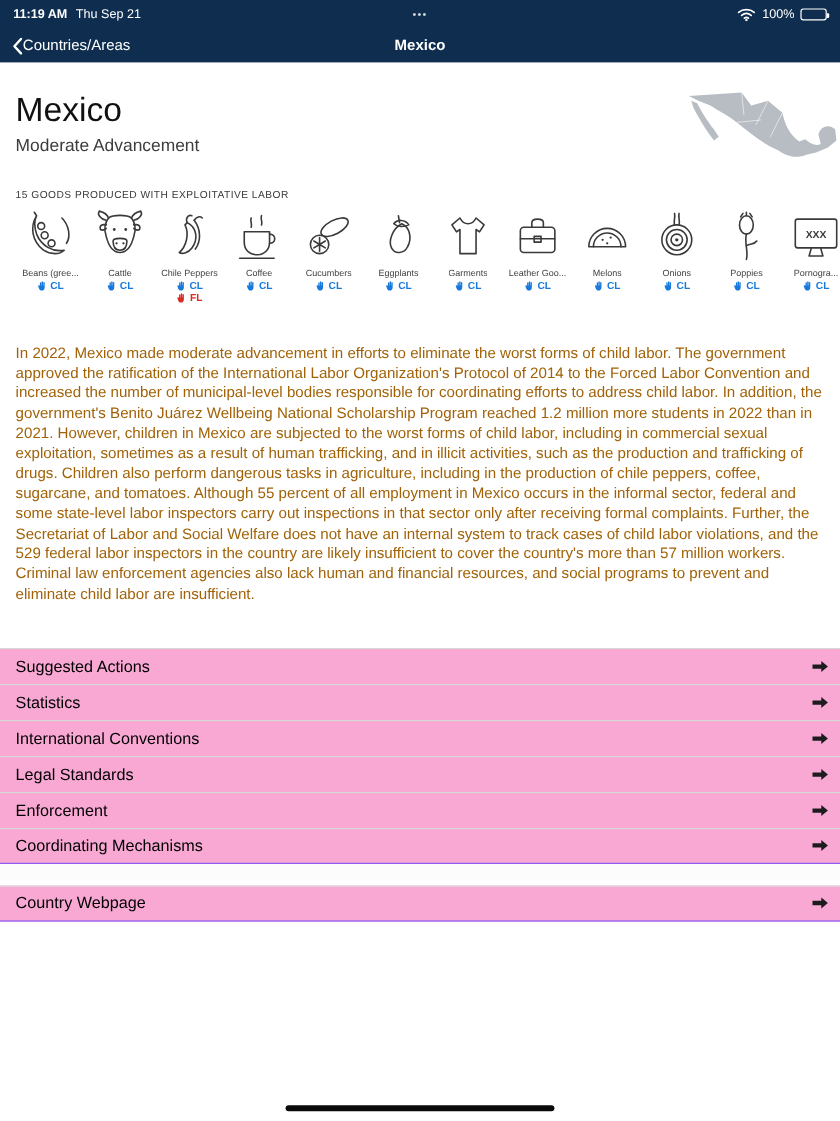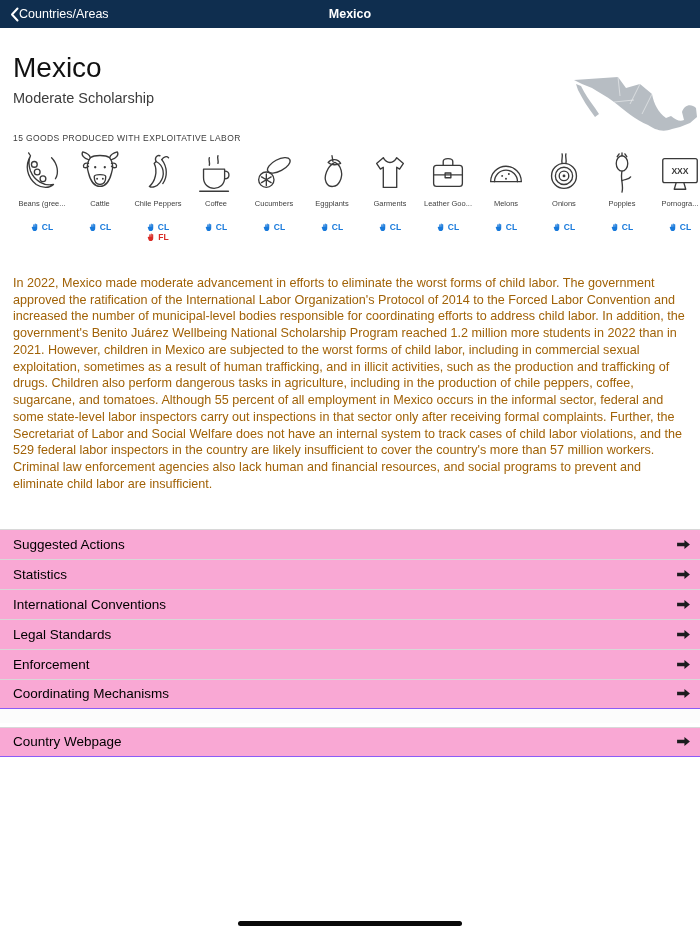--- a/index.html
+++ b/index.html
@@ -30,21 +30,21 @@
   .subtitle{font-size:14.5px;color:#3c3c3c;margin-top:6px}
 
   .goods-heading{padding:0 13px;margin-top:27px;font-size:8.5px;letter-spacing:.4px;color:#3a3a3a}
   .goods-row{margin-top:7px;padding-left:13px;display:flex;overflow:hidden;width:700px}
   .good{flex:0 0 58px;width:58px;display:flex;flex-direction:column;align-items:center;cursor:pointer}
   .gicon{width:46px;height:46px}
   .gicon *{stroke:#3a3a3a;stroke-width:1.4;fill:none;stroke-linecap:round;stroke-linejoin:round}
   .gicon .dot{fill:#3a3a3a;stroke:none}
   .gicon text{stroke:none;fill:#3a3a3a;font-weight:bold;font-family:"Liberation Sans",sans-serif}
   .good-label{margin-top:3px;font-size:7.5px;color:#3f3f3f;white-space:nowrap;max-width:58px;overflow:hidden}
-  .badges{display:flex;flex-direction:column;align-items:center;margin-top:14px}
+  .badges{display:flex;flex-direction:column;align-items:center;margin-top:1px}
   .badge{display:flex;align-items:center;gap:2px;font-size:8.5px;font-weight:bold}
   .badge.cl{color:#1779db}
   .badge.fl{color:#d92b25}
   .hand{width:9px;height:9px}
 
   .summary{padding:0 13px;margin-top:33px;font-size:12.6px;line-height:1.33;color:#a16207}
 
   
   .rows{margin-top:36px}
   .row{height:30px;display:flex;align-items:center;justify-content:space-between;padding:0 9px 0 13px;border-top:1px solid #d8d8d8;background:#f9a8d4;cursor:pointer}
@@ -52,41 +52,56 @@
   .row-label{font-size:13.5px;color:#000}
   .arrow{width:15px;height:11px}
   .group-gap{height:14px;background:#fcfcfc}
 
   .home-indicator{position:absolute;bottom:8px;left:50%;transform:translateX(-50%);width:224px;height:5px;border-radius:3px;background:#0a0a0a;cursor:grab}
 </style>
 </head>
 <body>
 
 <div class="topbar">
+  <div class="statusbar">
+    <div class="sb-left">
+      <span class="sb-time">11:19 AM</span>
+      <span>Thu Sep 21</span>
+    </div>
+    <div class="sb-dots">•••</div>
+    <div class="sb-right">
+      <svg width="16" height="12" viewBox="0 0 16 12">
+          <path d="M1.5 4.3 C5 1.3 11 1.3 14.5 4.3 M4 6.8 C6.5 4.8 9.5 4.8 12 6.8 M6.3 9.1 C7.3 8.3 8.7 8.3 9.7 9.1" stroke="#fff" stroke-width="1.4" fill="none" stroke-linecap="round"></path>
+          <circle cx="8" cy="10.6" r="1" fill="#fff"></circle>
+        </svg>
+      <span>100%</span>
+      <span class="battery"><span class="fill"></span><span class="nub"></span></span>
+    </div>
+  </div>
   <div class="navbar">
     <div class="back">
       <svg width="9" height="15" viewBox="0 0 9 15">
           <path d="M7.5 1.5 L2 7.5 L7.5 13.5" stroke="#fff" stroke-width="2" fill="none" stroke-linecap="round" stroke-linejoin="round"></path>
         </svg>
       <span>Countries/Areas</span>
     </div>
     <div class="nav-title">Mexico</div>
   </div>
 </div>
 
 <svg class="map" viewBox="0 0 132 90">
   <path fill="#b7bdc3" d="M6 10 L50 7 L58 18 L72 14 L84 24 C86 34 90 42 98 48 L103 46 C108 50 112 52 116 50 L114 42 C116 35 123 33 128 38 L129 47 L122 53 L112 57 L104 59 C94 63 86 59 80 55 C68 50 56 40 46 32 C38 26 30 22 24 18 L14 14 Z"></path>
   <path fill="#b7bdc3" d="M8 14 L13 16 C17 24 21 30 27 38 L31 44 L27 47 C20 38 14 28 10 20 Z"></path>
   <path d="M50 7 L52 26 M72 14 L62 34 M46 32 L66 30 M84 24 L74 44" stroke="#ffffff" stroke-width="0.8" fill="none" opacity="0.6"></path>
 </svg>
 
 <div class="content">
   <div class="pagehead">
     <h1>Mexico</h1>
-    <div class="subtitle">Moderate Scholarship</div>
+    <div class="subtitle">Moderate Advancement</div>
   </div>
 
   <div class="goods-heading">15 GOODS PRODUCED WITH EXPLOITATIVE LABOR</div>
 
   <div class="goods-row">
 
     <div class="good">
       <svg class="gicon" viewBox="0 0 48 48">
           <path d="M12 6 L10 3 M12 6 C6 16 8 28 18 36 C24 40 32 40 36 36 C26 38 16 32 12 22 C10 16 10 10 12 6 Z"></path>
           <circle cx="16" cy="15" r="3"></circle>

